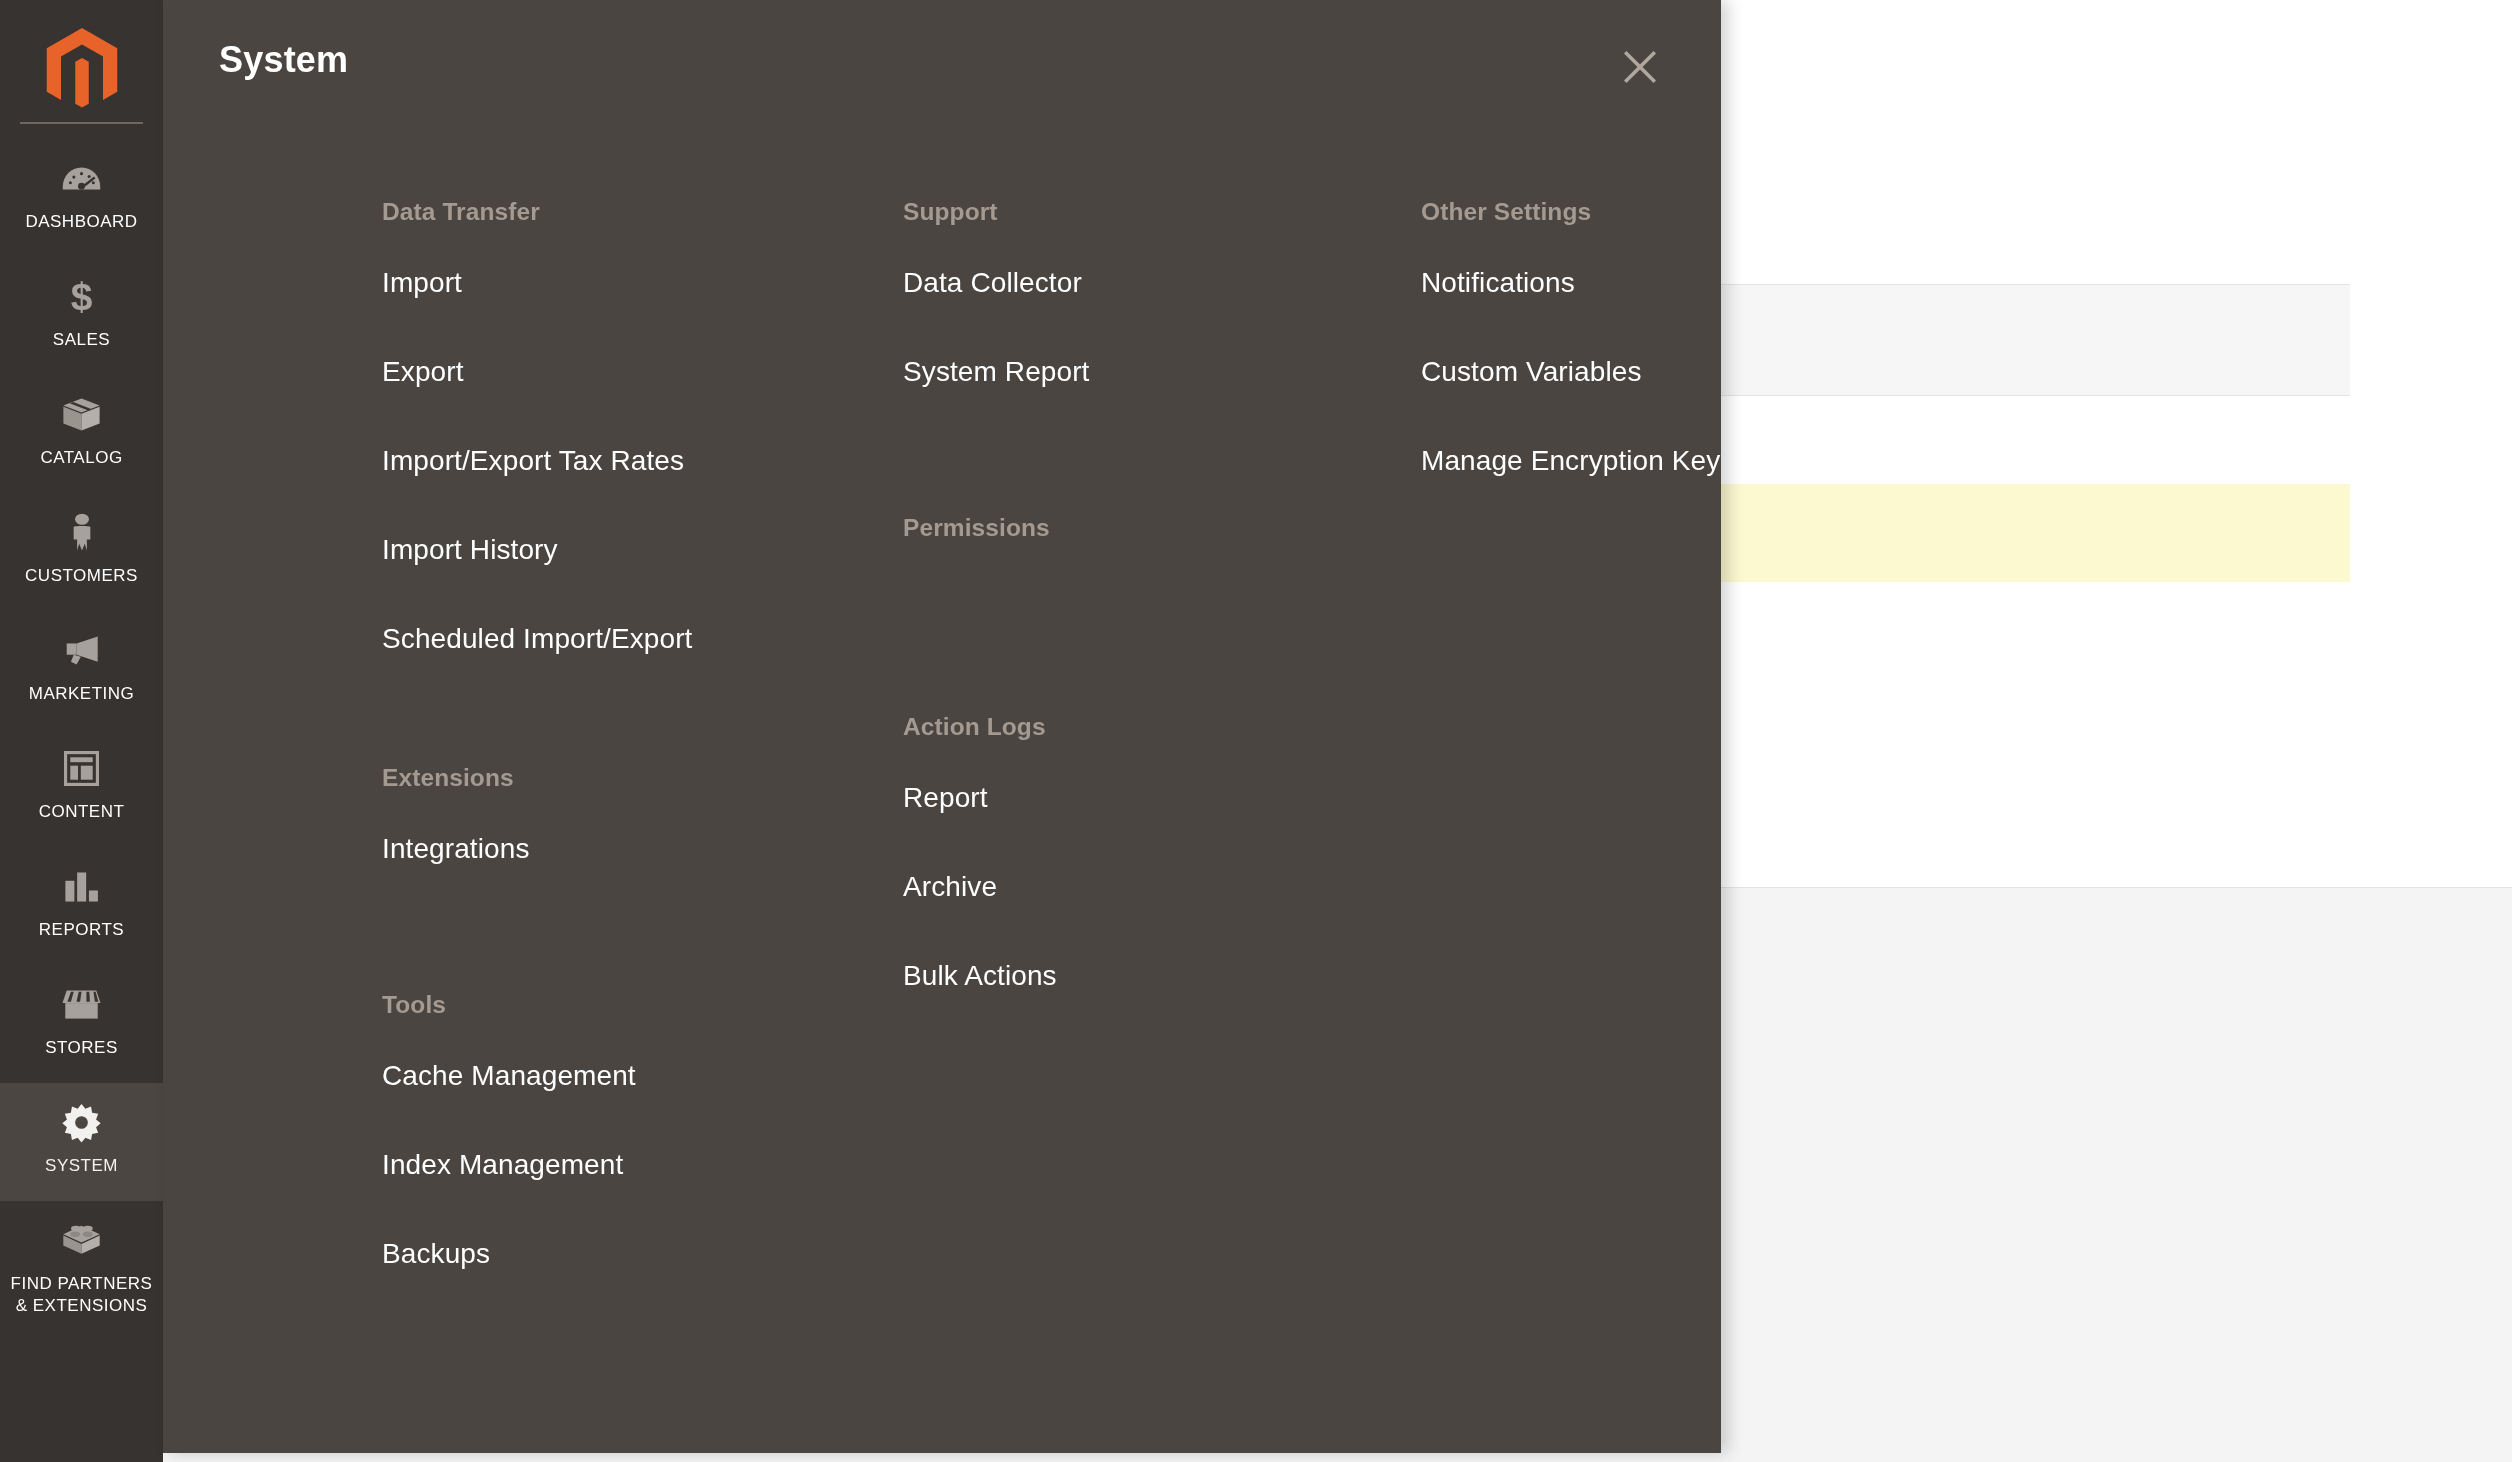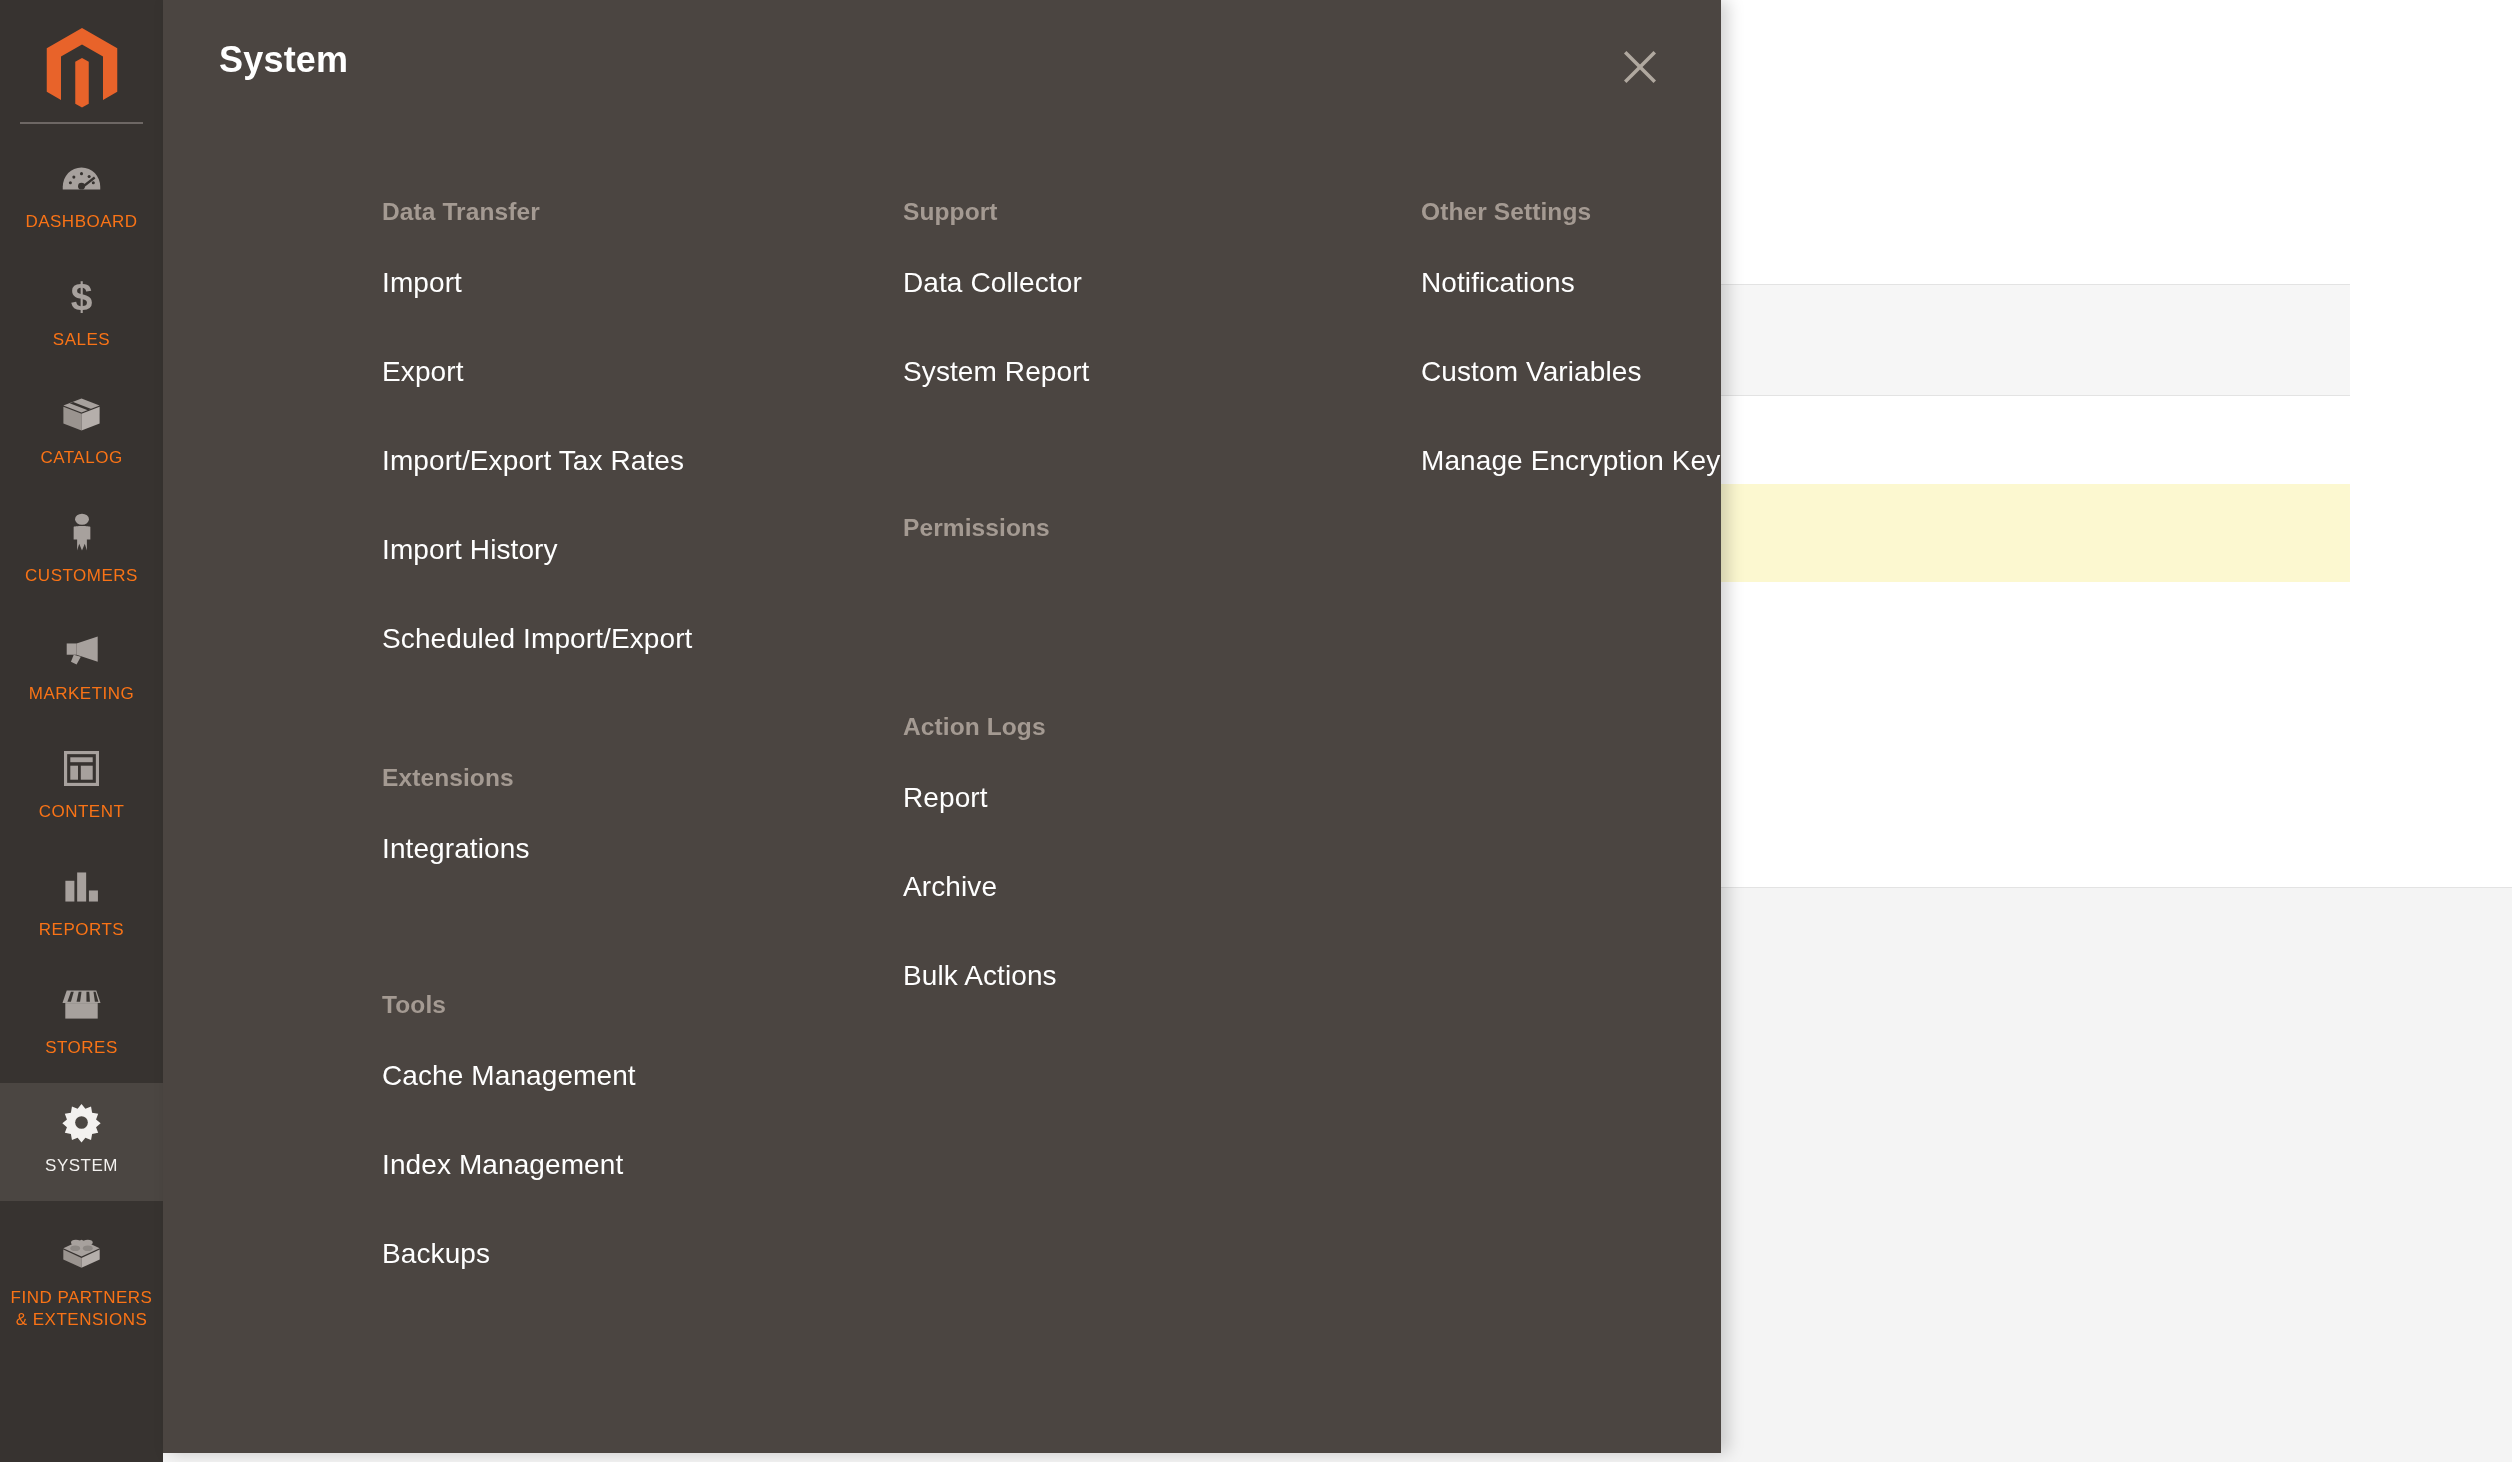--- a/index.html
+++ b/index.html
@@ -42,25 +42,25 @@
     min-height: 118px;
     padding: 18px 5.6px 14px;
     display: flex; flex-direction: column; align-items: center; justify-content: flex-start;
     text-align: center;
     cursor: pointer;
   }
   .nav-item.active { background: #4b4642; }
   .nav-icon { width: 43px; height: 43px; display: flex; align-items: center; justify-content: center; margin-bottom: 11.2px; }
   .nav-icon svg { display: block; }
   .nav-label {
-    font-size: 17px; letter-spacing: 0.5px; color: #f97316;
+    font-size: 17px; letter-spacing: 0.5px; color: #ffffff;
     line-height: 1.28; font-weight: 400;
   }
   .nav-item.active .nav-label { color: #f3f1ef; }
-  .nav-item.two-line { min-height: 137px; margin-top: 14px; }
+  .nav-item.two-line { min-height: 137px; }
 
   
   .menu-panel {
     position: absolute; left: 163px; top: 0;
     width: 1558px; height: 1453px;
     background: #4b4541;
     box-shadow: 7px 0 15.4px rgba(0,0,0,0.18);
     z-index: 30;
   }
   .panel-title {

